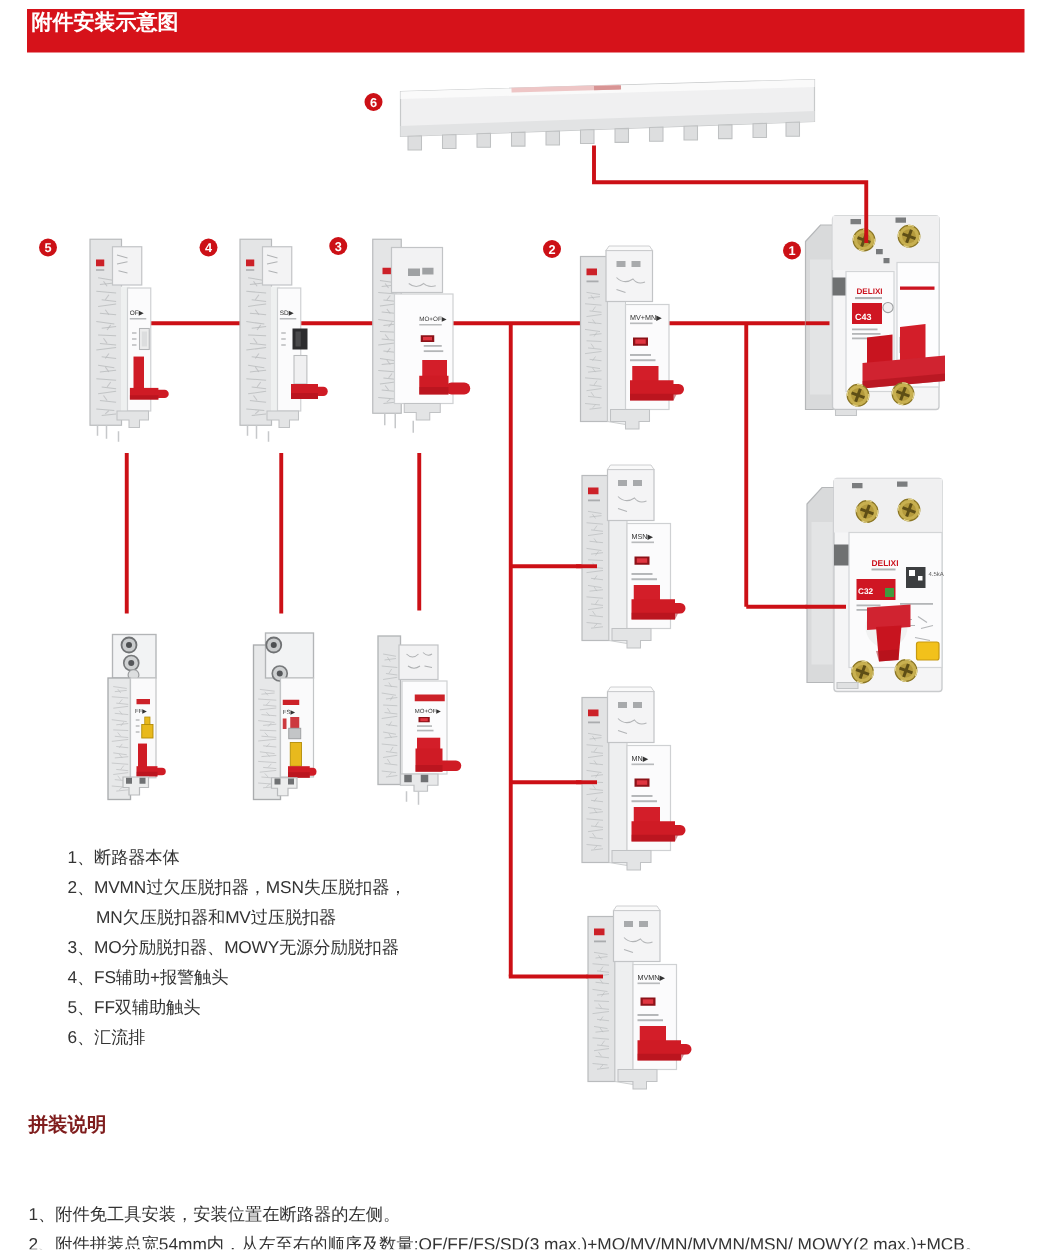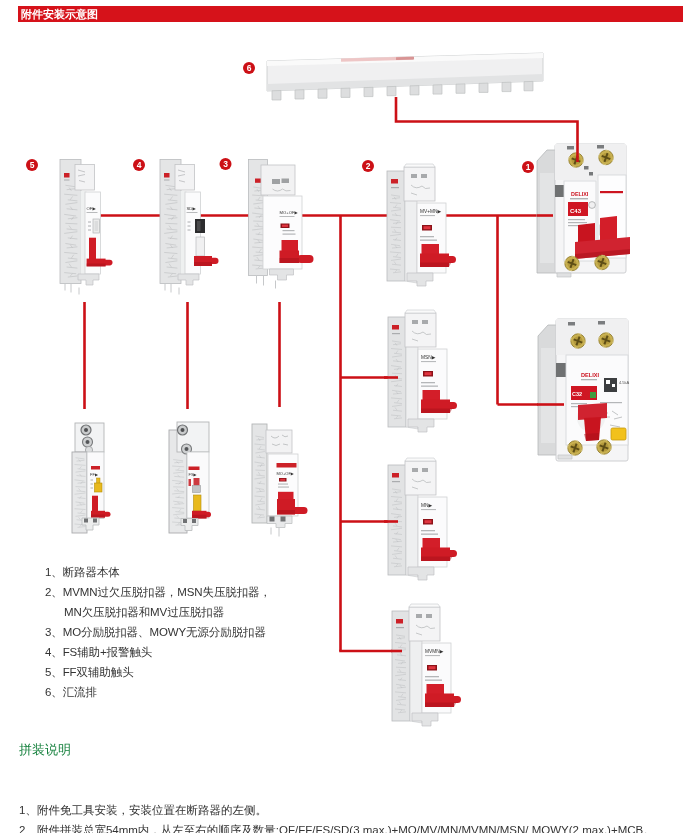--- a/index.html
+++ b/index.html
@@ -1,22 +1,22 @@
 <!DOCTYPE html>
 <html><head>
 <meta charset="utf-8">
 <style>
 html,body{margin:0;padding:0;background:#fff;}
 #page{position:relative;width:698px;height:833px;background:#fff;overflow:hidden;
   font-family:"Liberation Sans",sans-serif;}
-.hdr{position:absolute;left:18px;top:6px;width:665px;height:16px;background:#d6121a;
-  color:#fff;font-size:11px;font-weight:bold;line-height:16px;padding-left:3px;box-sizing:border-box;}
+.hdr{position:absolute;left:18px;top:6px;width:665px;height:29px;background:#d6121a;
+  color:#fff;font-size:14px;font-weight:bold;line-height:16px;padding-left:3px;box-sizing:border-box;}
 .legend{position:absolute;left:19px;top:562px;font-size:11.5px;line-height:20px;color:#333;letter-spacing:-0.1px;margin-left:26px;}
 .legend .ind{padding-left:19px;}
-.pin{position:absolute;left:19px;top:741px;font-size:13px;font-weight:normal;color:#15803d;}
+.pin{position:absolute;left:19px;top:741px;font-size:13px;font-weight:bold;color:#7f1d1d;}
 .notes{position:absolute;left:19px;top:800px;font-size:11.5px;line-height:20px;color:#333;}
 </style>
 </head>
 <body>
 <div id="page">
 <div class="hdr">附件安装示意图</div>
 <svg width="698" height="833" viewBox="0 0 698 833" style="position:absolute;left:0;top:0;">
 
 <g stroke="#cc1016" stroke-width="2.6" fill="none">
   <path d="M95 215.5 L553 215.5"></path>

